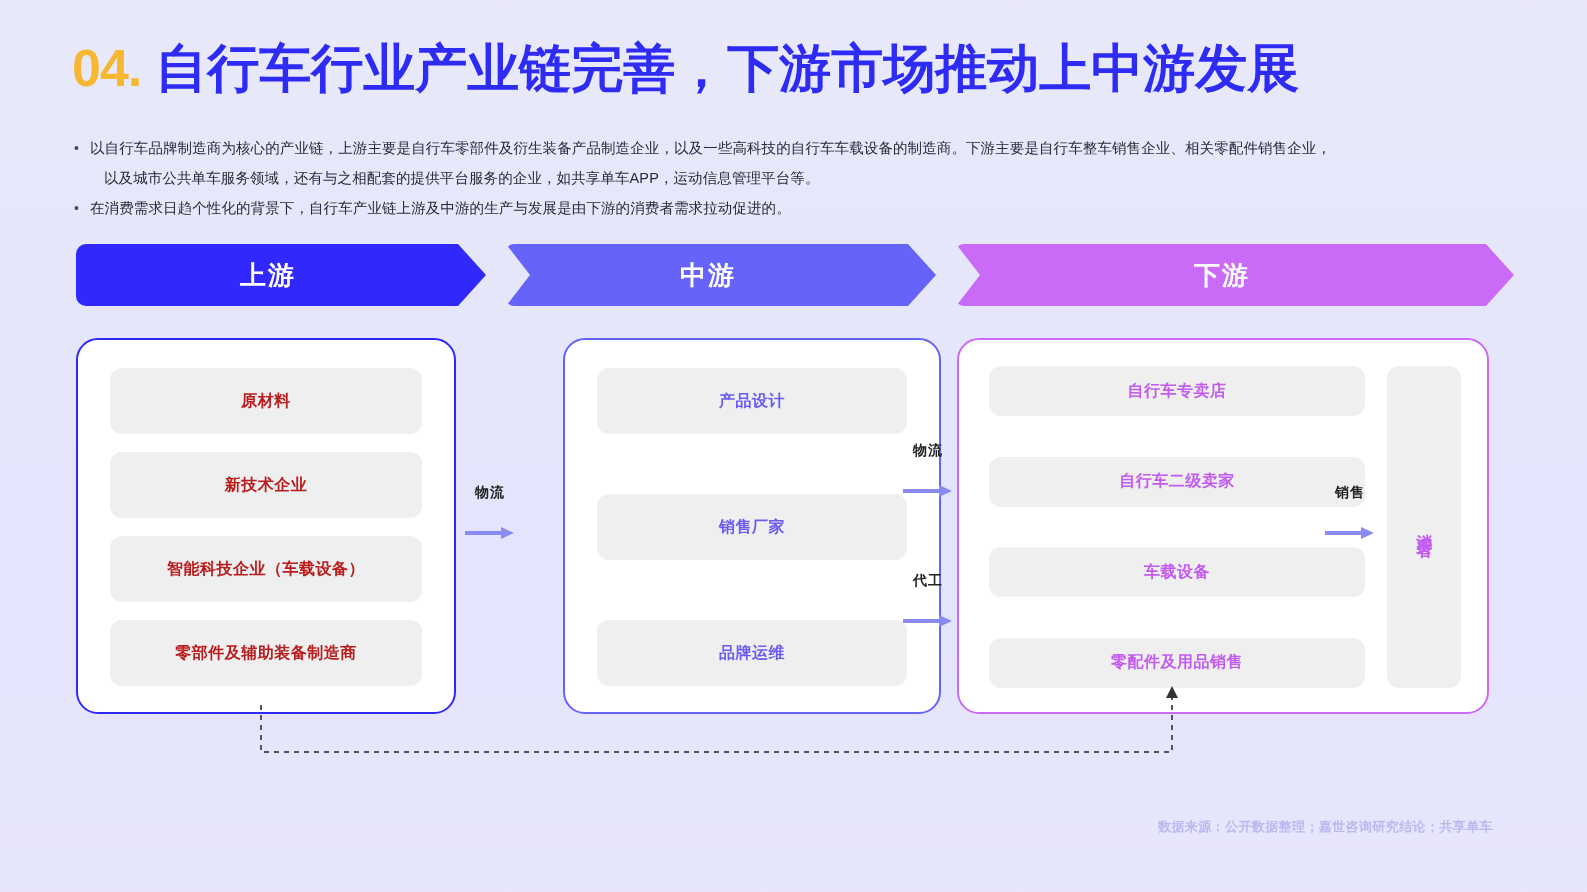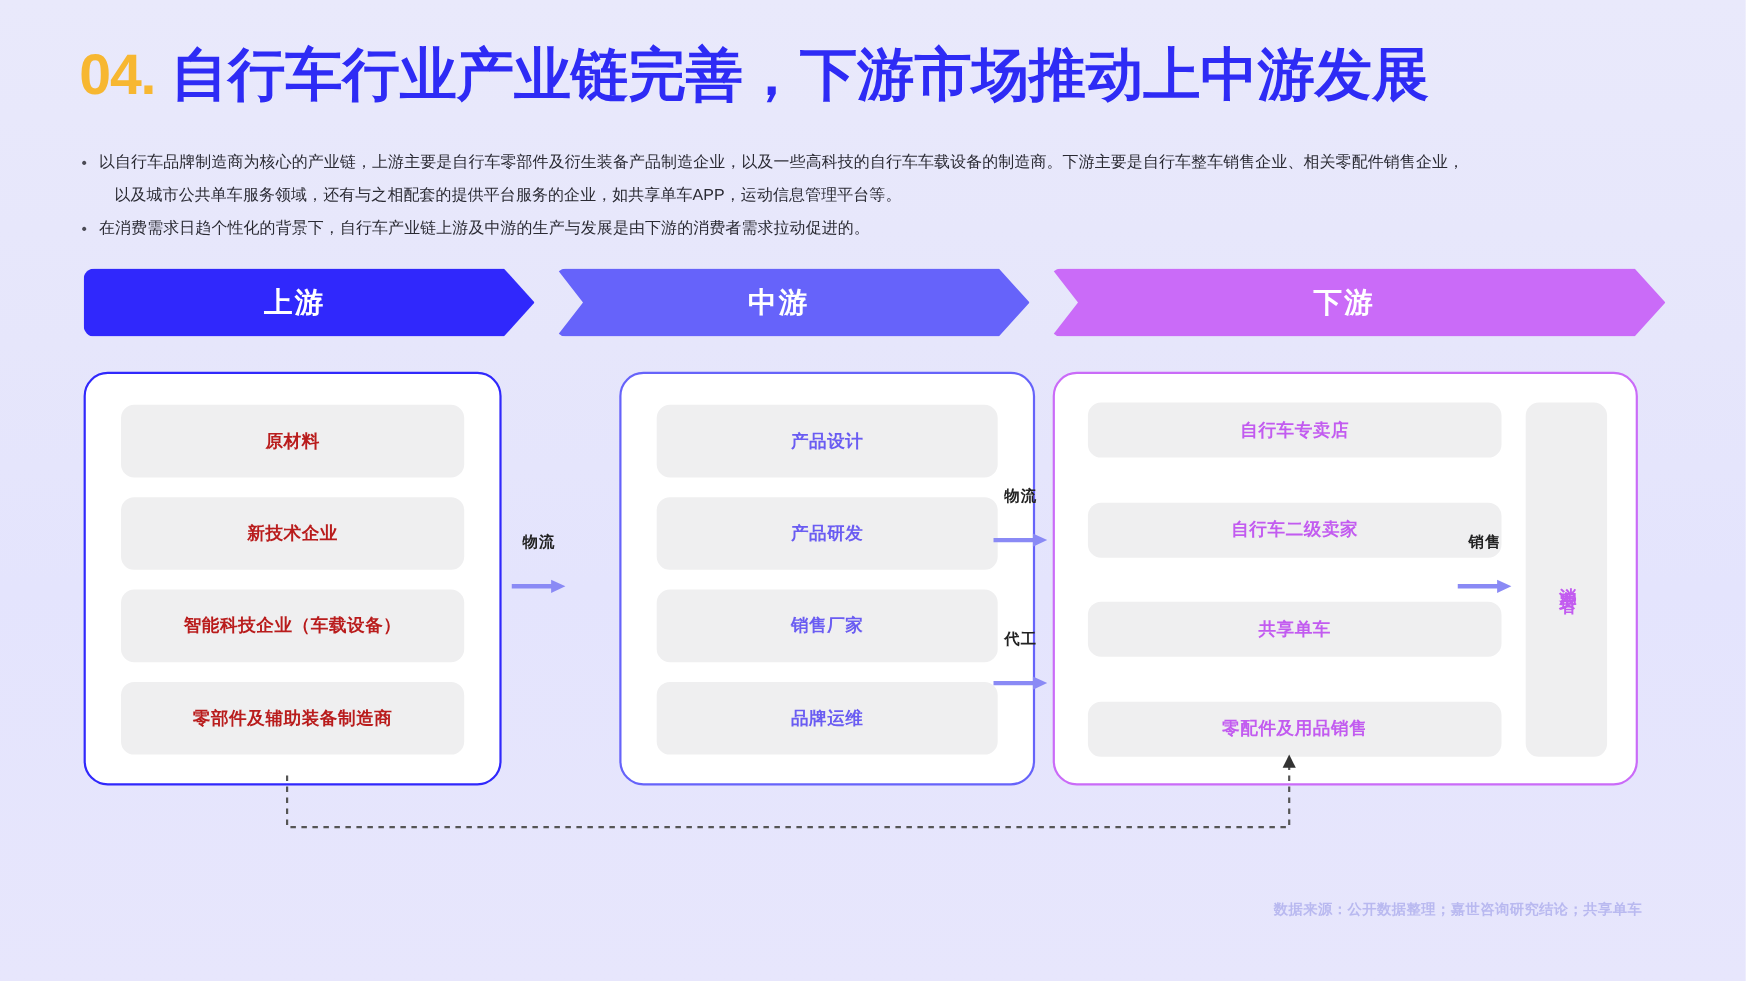--- a/index.html
+++ b/index.html
@@ -174,32 +174,31 @@
     <div class="chip chip-blue">原材料</div>
     <div class="chip chip-blue">新技术企业</div>
     <div class="chip chip-blue">智能科技企业（车载设备）</div>
     <div class="chip chip-blue">零部件及辅助装备制造商</div>
   </div>
 </div>
 
 <div class="stage stage-mid">
   <div class="chips">
     <div class="chip chip-violet">产品设计</div>
-    <div class="chip chip-violet">产品研发</div>
     <div class="chip chip-violet">销售厂家</div>
     <div class="chip chip-violet">品牌运维</div>
   </div>
 </div>
 
 <div class="stage stage-down">
   <div class="down-inner">
     <div class="down-col-main">
       <div class="chip chip-purple">自行车专卖店</div>
       <div class="chip chip-purple">自行车二级卖家</div>
-      <div class="chip chip-purple">共享单车</div>
+      <div class="chip chip-purple">车载设备</div>
       <div class="chip chip-purple">零配件及用品销售</div>
     </div>
     <div class="consumer-box">
       <span class="consumer-text">消费者</span>
     </div>
   </div>
 </div>
 
 <div class="conn conn-1">
   <span class="conn-label">物流</span>

